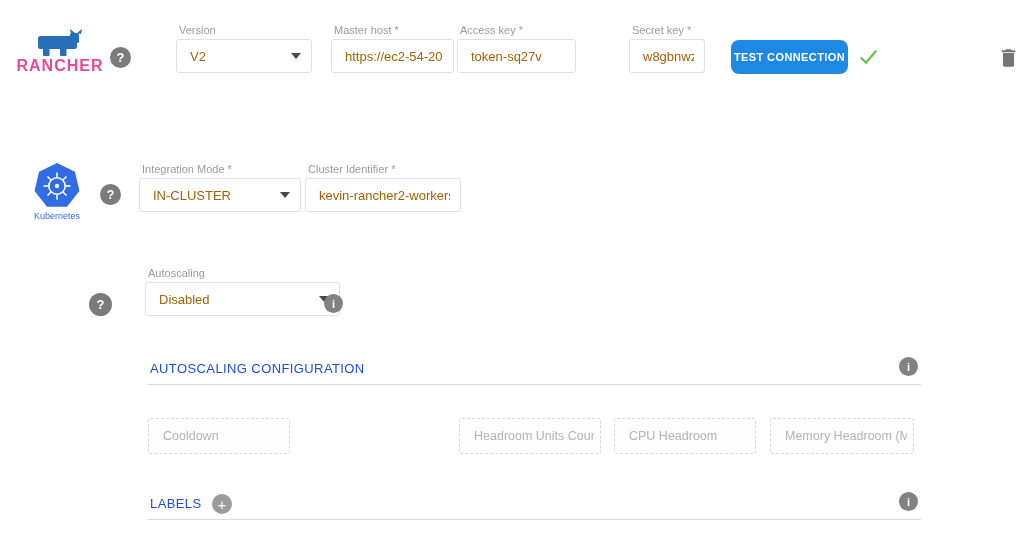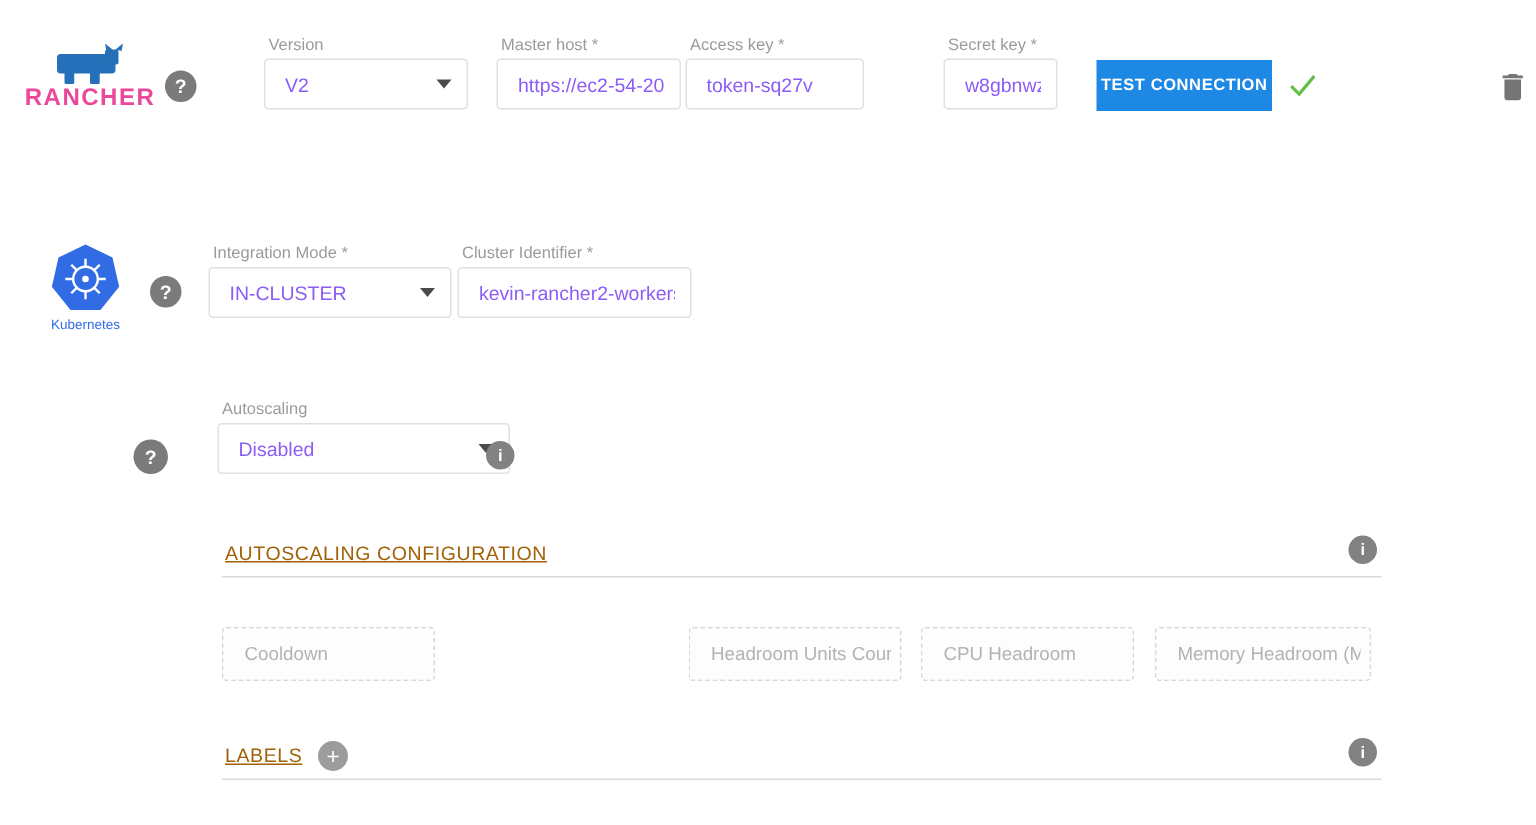--- a/index.html
+++ b/index.html
@@ -24,21 +24,21 @@
   }
   .f-box {
     height: 34px;
     border: 1px solid #e0e0e0;
     border-radius: 3px;
     background: #fff;
     display: flex;
     align-items: center;
     padding: 0 10px 0 13px;
     font-size: 13px;
-    color: #8b5cf6;
+    color: #a16207;
     overflow: hidden;
   }
   .f-box.select { justify-content: space-between; cursor: pointer; }
   .f-value { white-space: nowrap; overflow: hidden; }
   .caret {
     width: 0; height: 0; flex: none;
     border-left: 5px solid transparent;
     border-right: 5px solid transparent;
     border-top: 6px solid #4a4a4a;
   }
@@ -80,38 +80,37 @@
   .k8s-caption { font-size: 9px; color: #326CE5; margin-top: 2px; }
 
   
   .btn-primary {
     position: absolute;
     left: 731px; top: 40px;
     width: 117px; height: 34px;
     background: #1E88E5;
     color: #ffffff;
     border: none;
-    border-radius: 0;
+    border-radius: 8px;
     font-size: 11px;
     font-weight: bold;
     letter-spacing: 0.4px;
     font-family: "Liberation Sans", sans-serif;
     cursor: pointer;
   }
   .check-icon { position: absolute; left: 857px; top: 45px; }
   .trash-icon { position: absolute; left: 999px; top: 46px; cursor: pointer; }
 
   
   .section-title {
     position: absolute;
     font-size: 13px;
-    color: #a16207;
+    color: #1d4ed8;
     letter-spacing: 0.4px;
     white-space: nowrap;
-    text-decoration: underline;
   }
   .section-rule {
     position: absolute;
     width: 773px;
     left: 148px;
     border: none;
     border-top: 1px solid #dadada;
   }
 
   

